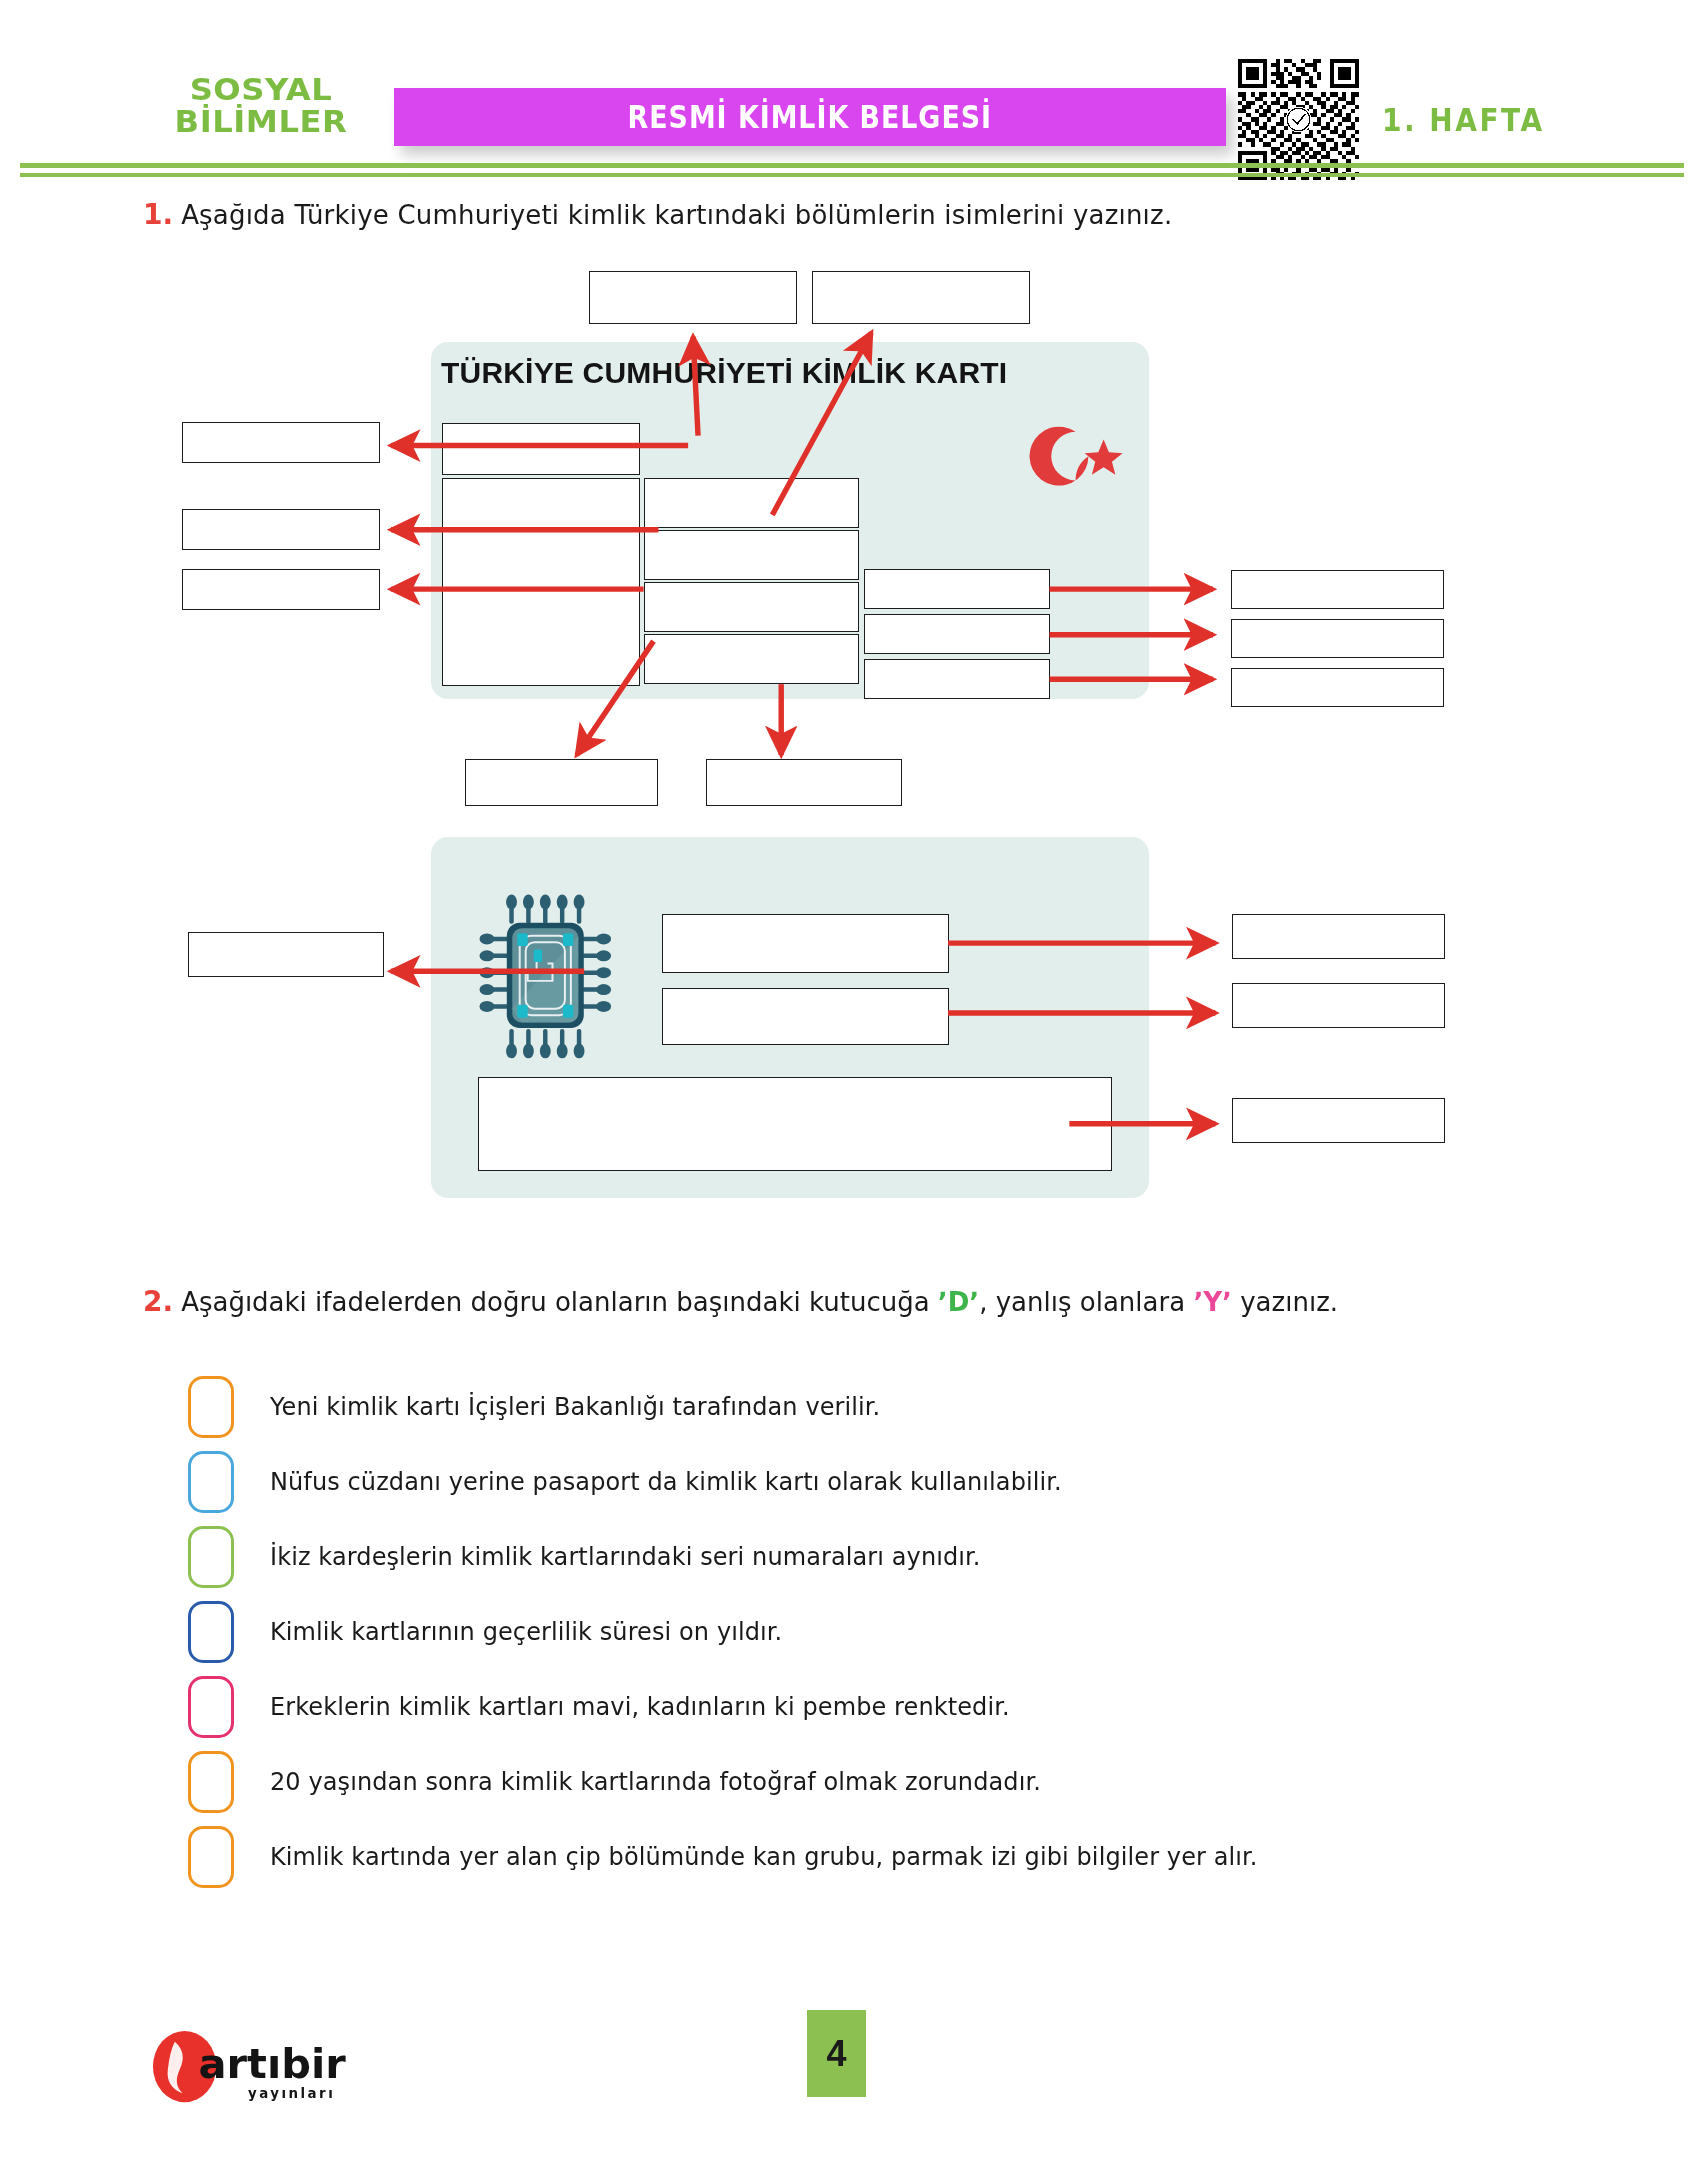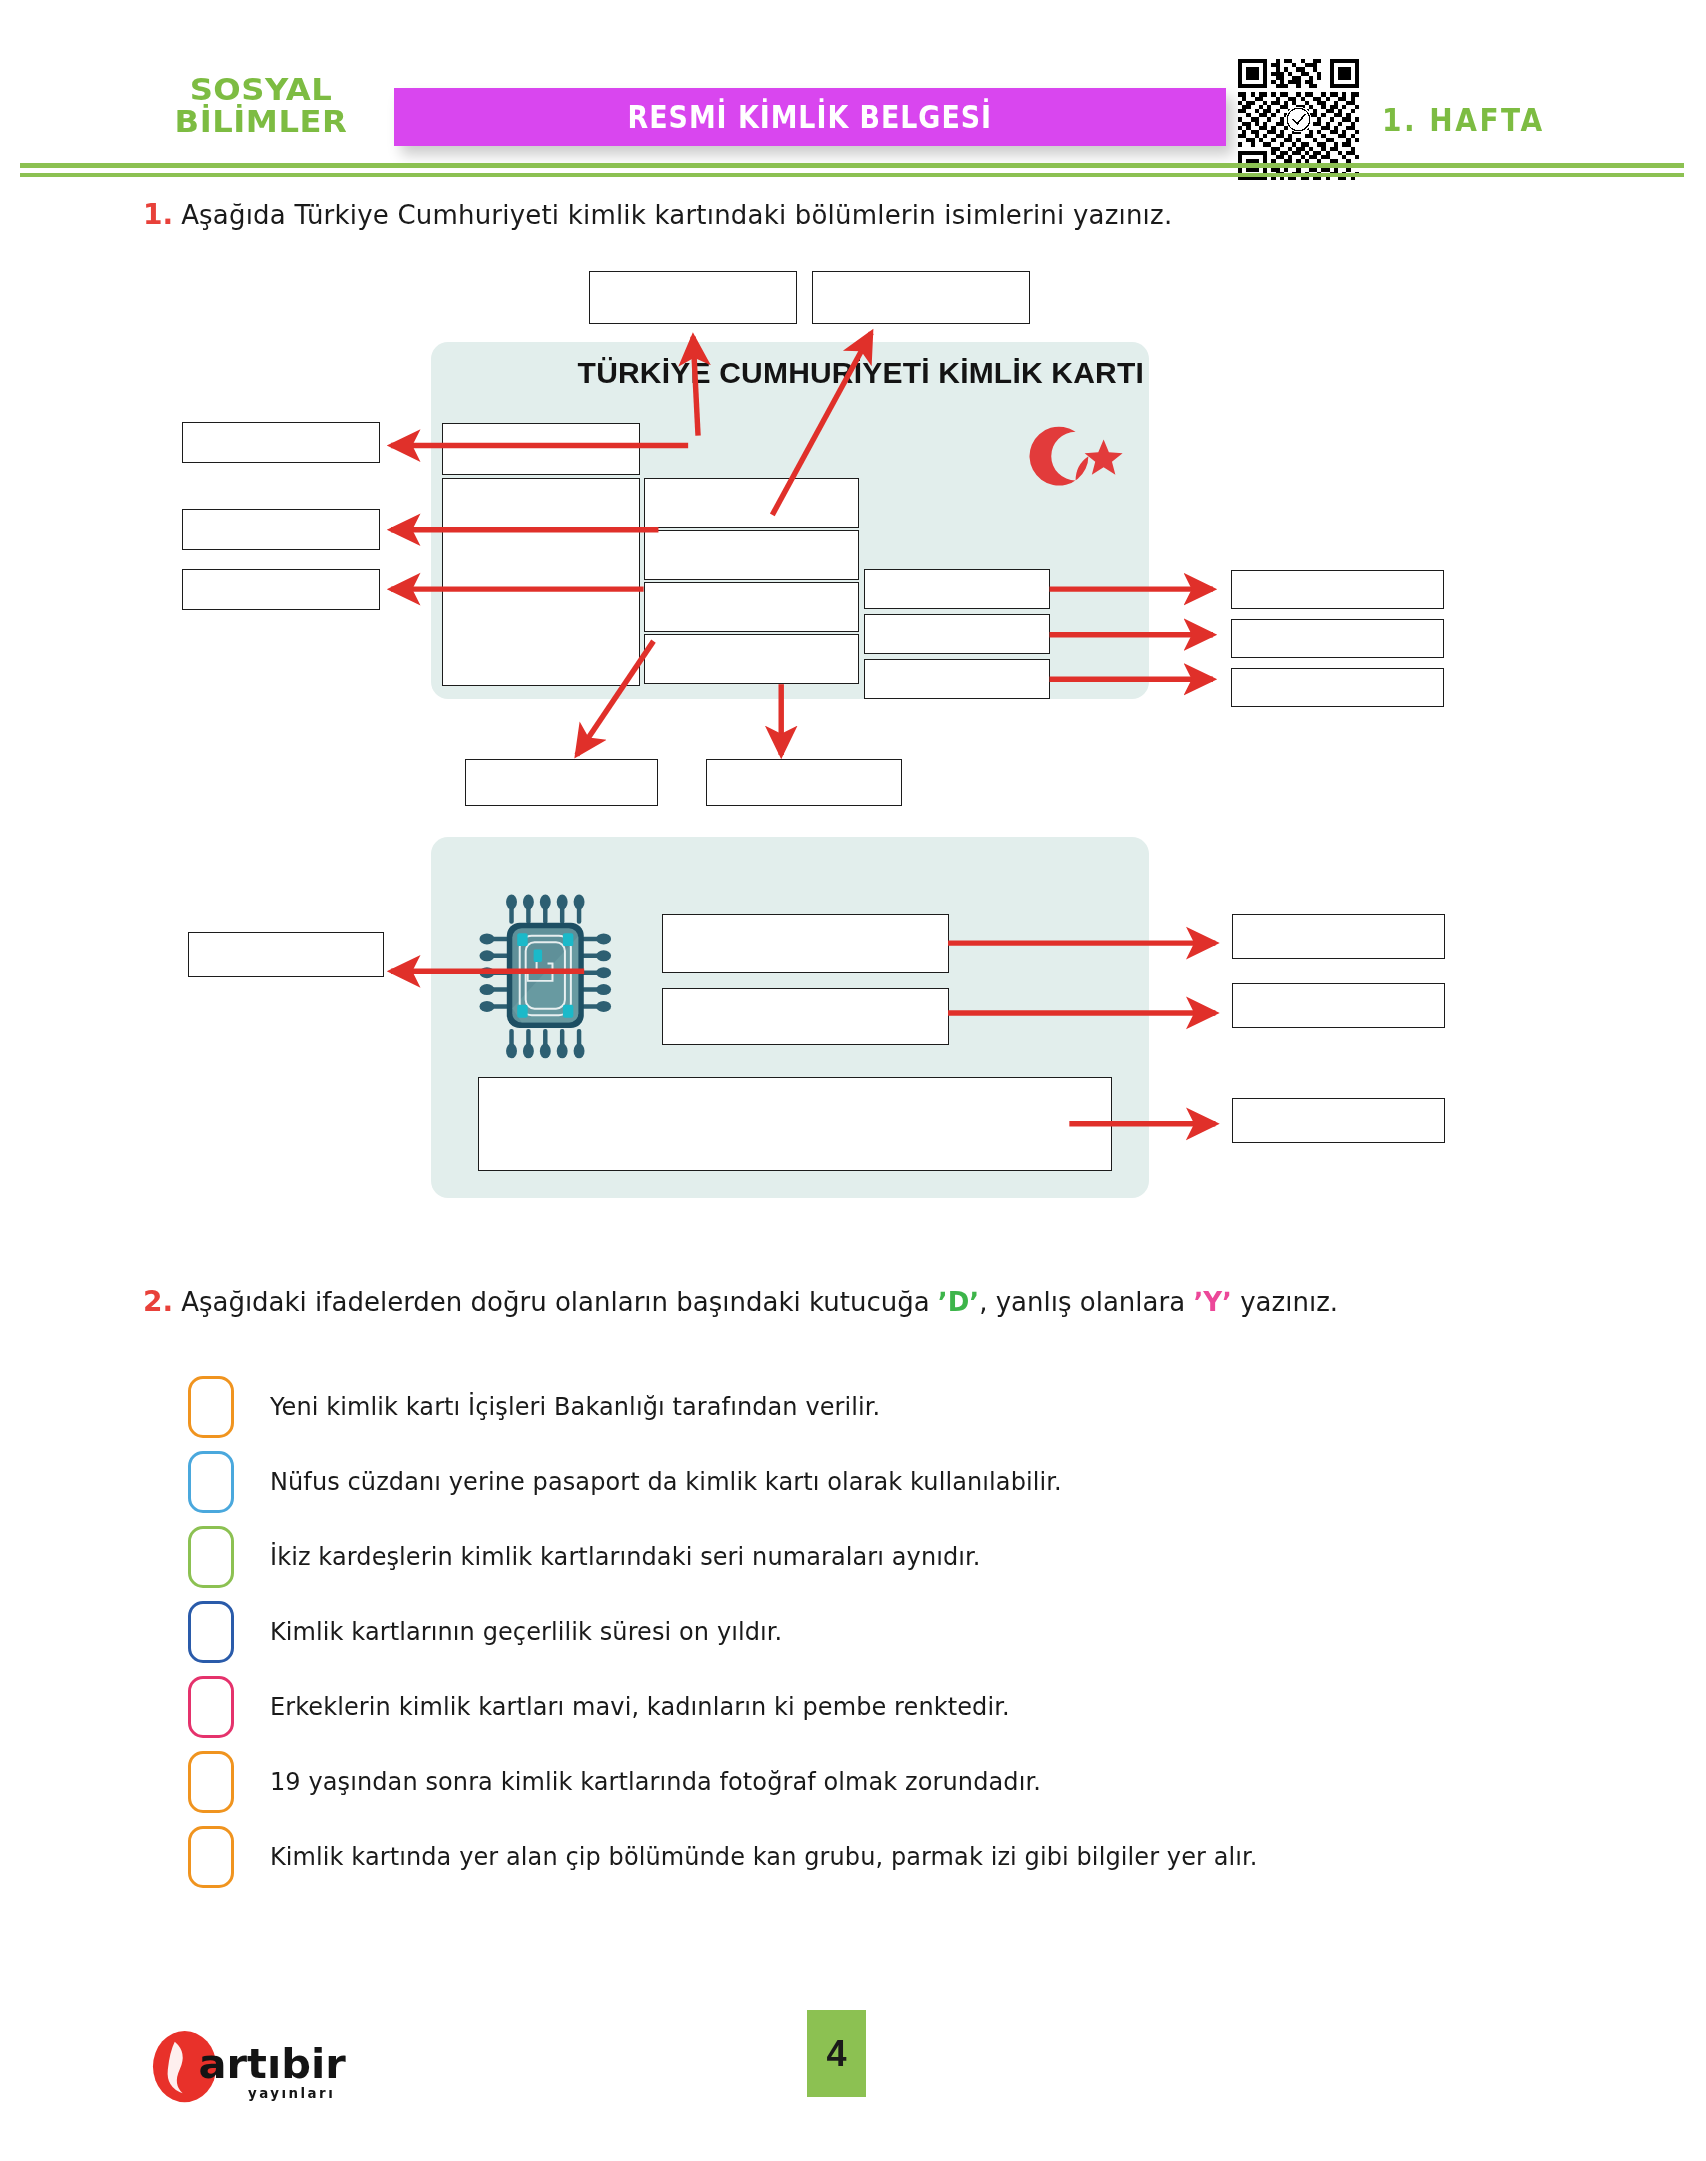--- a/index.html
+++ b/index.html
@@ -62,21 +62,21 @@
   
   .ans-box { position:absolute; border:1px solid #1c1c1c; background:#ffffff; }
 
   
   .card-front {
     position:absolute; left:431px; top:342px; width:718px; height:357px;
     background:#e2eeec; border-radius:17px;
   }
   .card-title {
     position:absolute; left:441px; top:356px; width:703px;
-    text-align:right; font-size:30px; font-weight:700; color:#141414;
+    text-align:left; font-size:30px; font-weight:700; color:#141414;
     font-family:"Liberation Sans", sans-serif; letter-spacing:0.2px; white-space:nowrap;
   }
   .card-field { position:absolute; border:1px solid #1c1c1c; background:#ffffff; }
 
   .tr-flag { position:absolute; left:1020px; top:411px; width:114px; height:89px; }
 
   
   .card-back {
     position:absolute; left:431px; top:837px; width:718px; height:361px;
     background:#e2eeec; border-radius:17px;
@@ -529,21 +529,21 @@
     <div class="stmt-row">
       <div class="stmt-box" style="border-color: rgb(42, 91, 170);"></div>
       <span class="stmt-text">Kimlik kartlarının geçerlilik süresi on yıldır.</span>
     </div>
     <div class="stmt-row">
       <div class="stmt-box" style="border-color: rgb(229, 50, 108);"></div>
       <span class="stmt-text">Erkeklerin kimlik kartları mavi, kadınların ki pembe renktedir.</span>
     </div>
     <div class="stmt-row">
       <div class="stmt-box" style="border-color: rgb(240, 148, 31);"></div>
-      <span class="stmt-text">19 yaşından sonra kimlik kartlarında fotoğraf olmak zorundadır.</span>
+      <span class="stmt-text">20 yaşından sonra kimlik kartlarında fotoğraf olmak zorundadır.</span>
     </div>
     <div class="stmt-row">
       <div class="stmt-box" style="border-color: rgb(240, 148, 31);"></div>
       <span class="stmt-text">Kimlik kartında yer alan çip bölümünde kan grubu, parmak izi gibi bilgiler yer alır.</span>
     </div>
   </div>
 
   <div class="footer-logo">
     <svg viewBox="0 0 430 175" aria-hidden="true">
       <ellipse cx="72" cy="88" rx="64" ry="72" fill="#e8312a"></ellipse>

